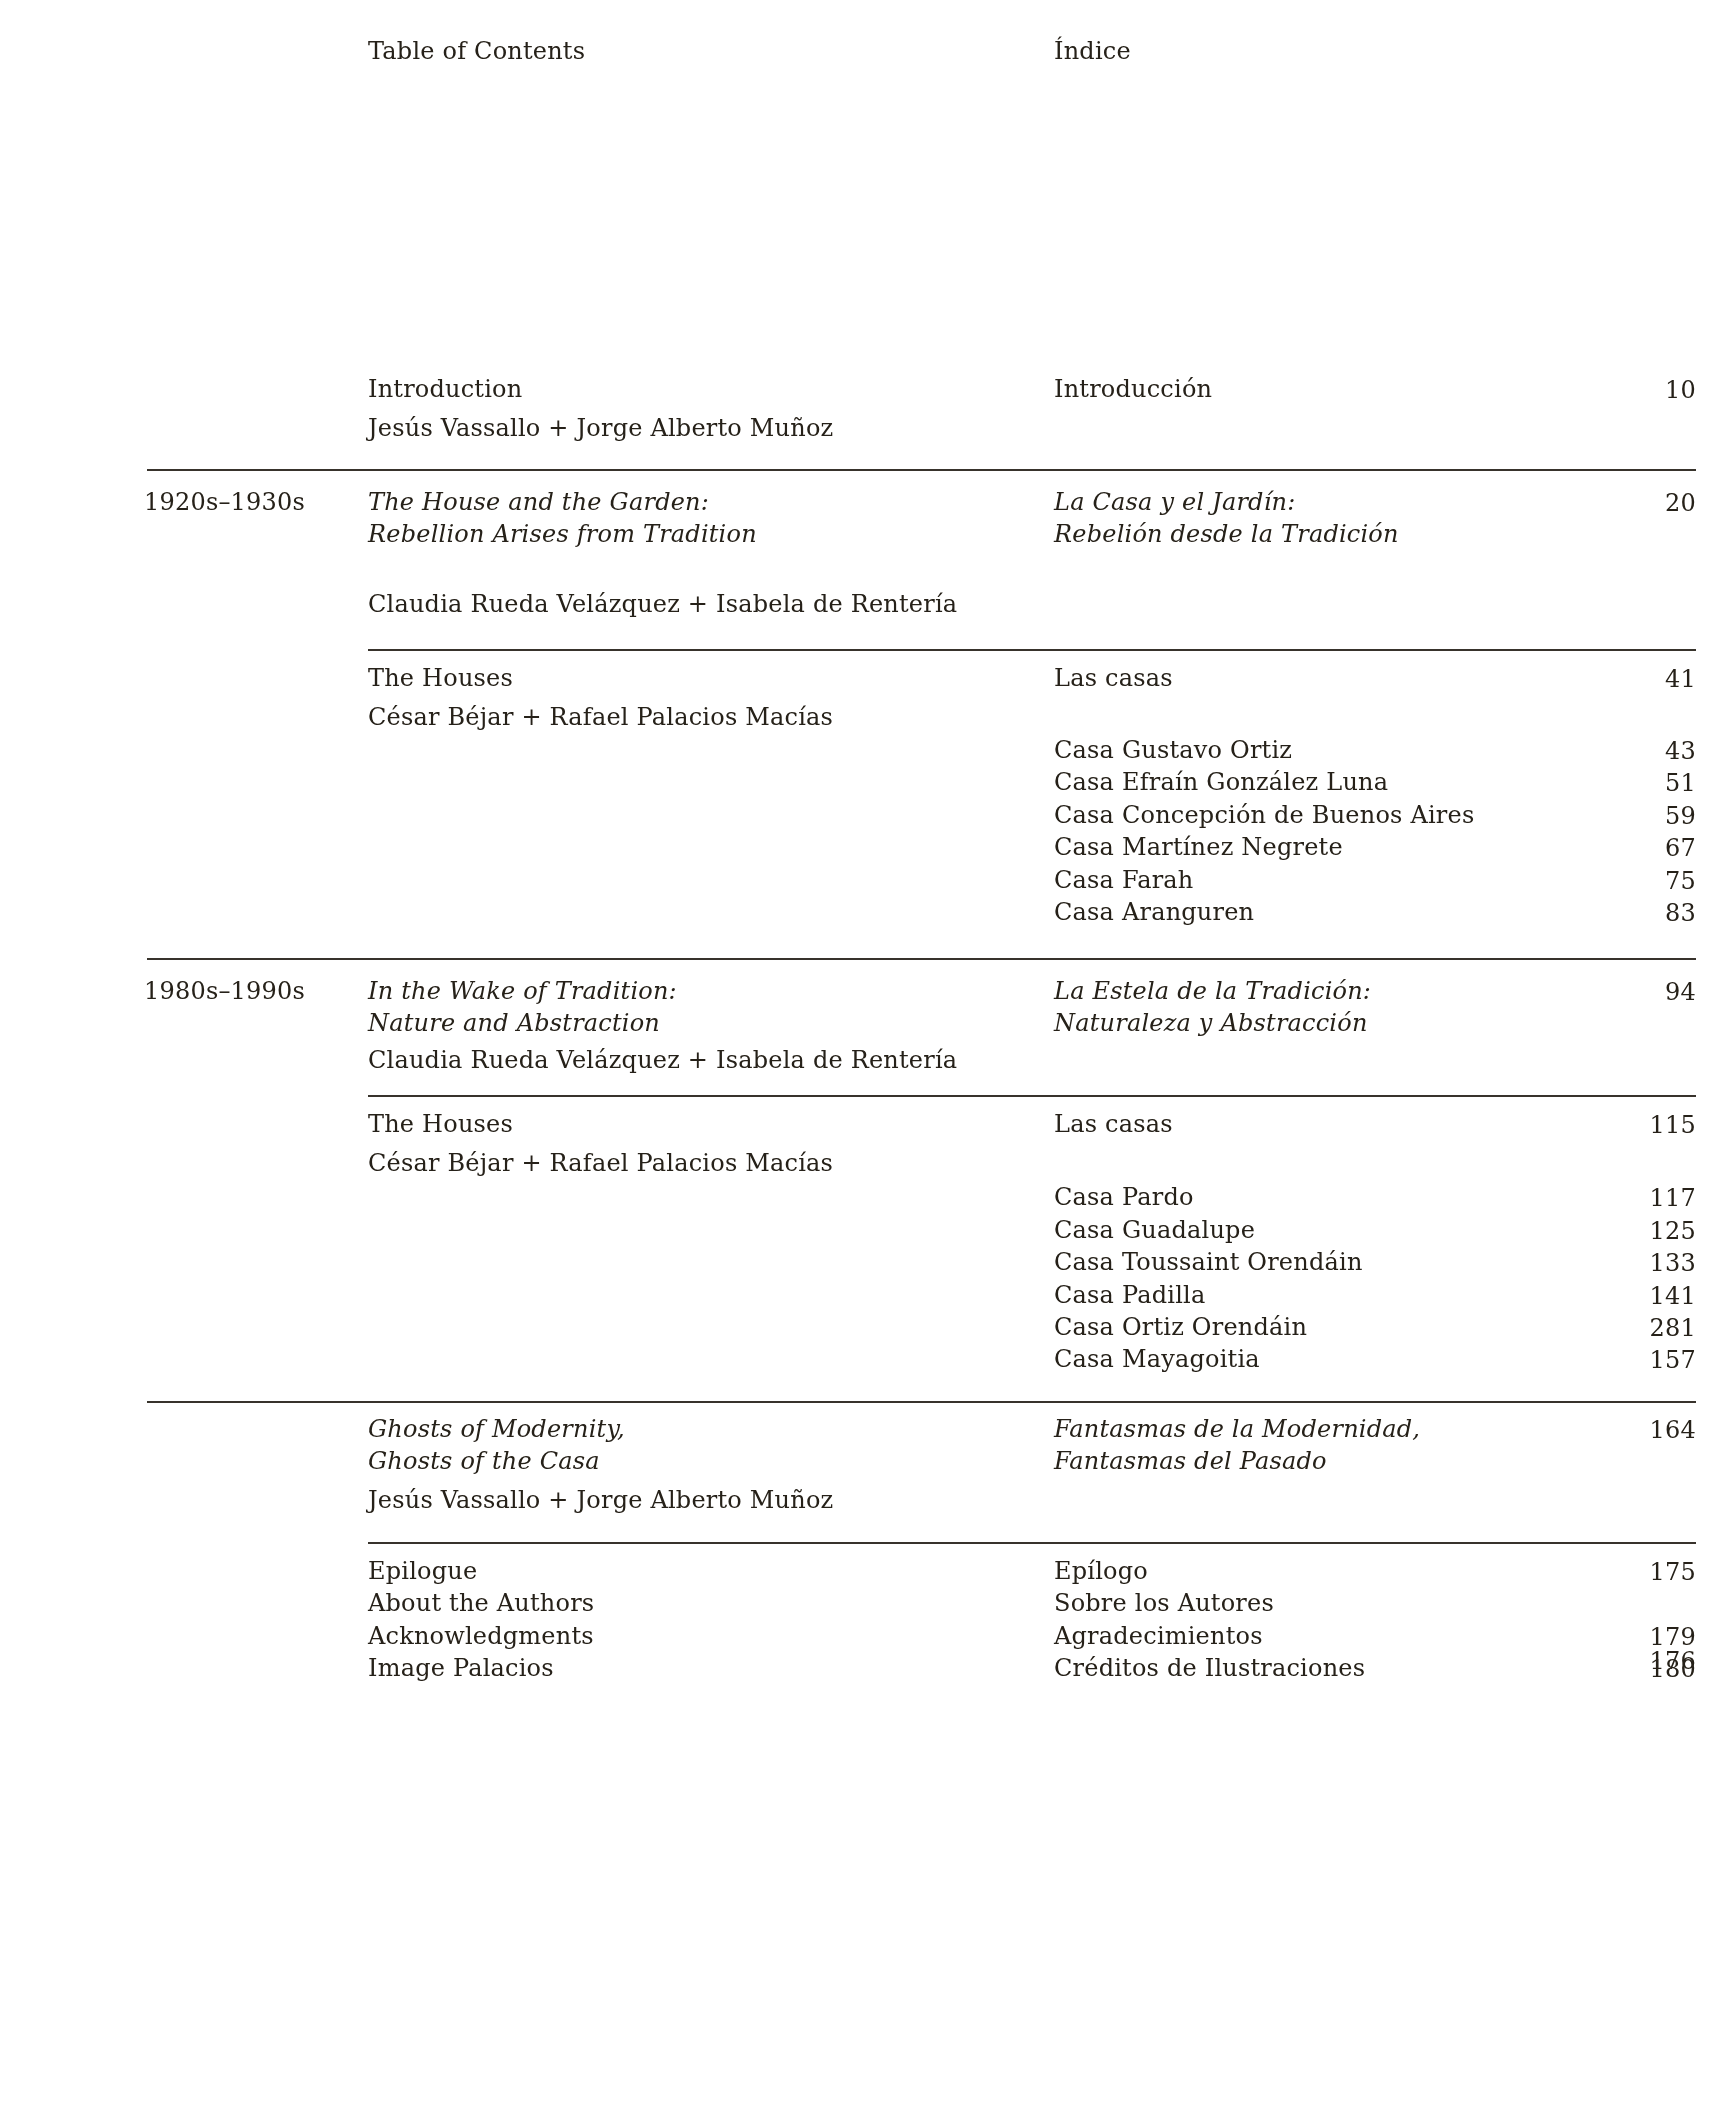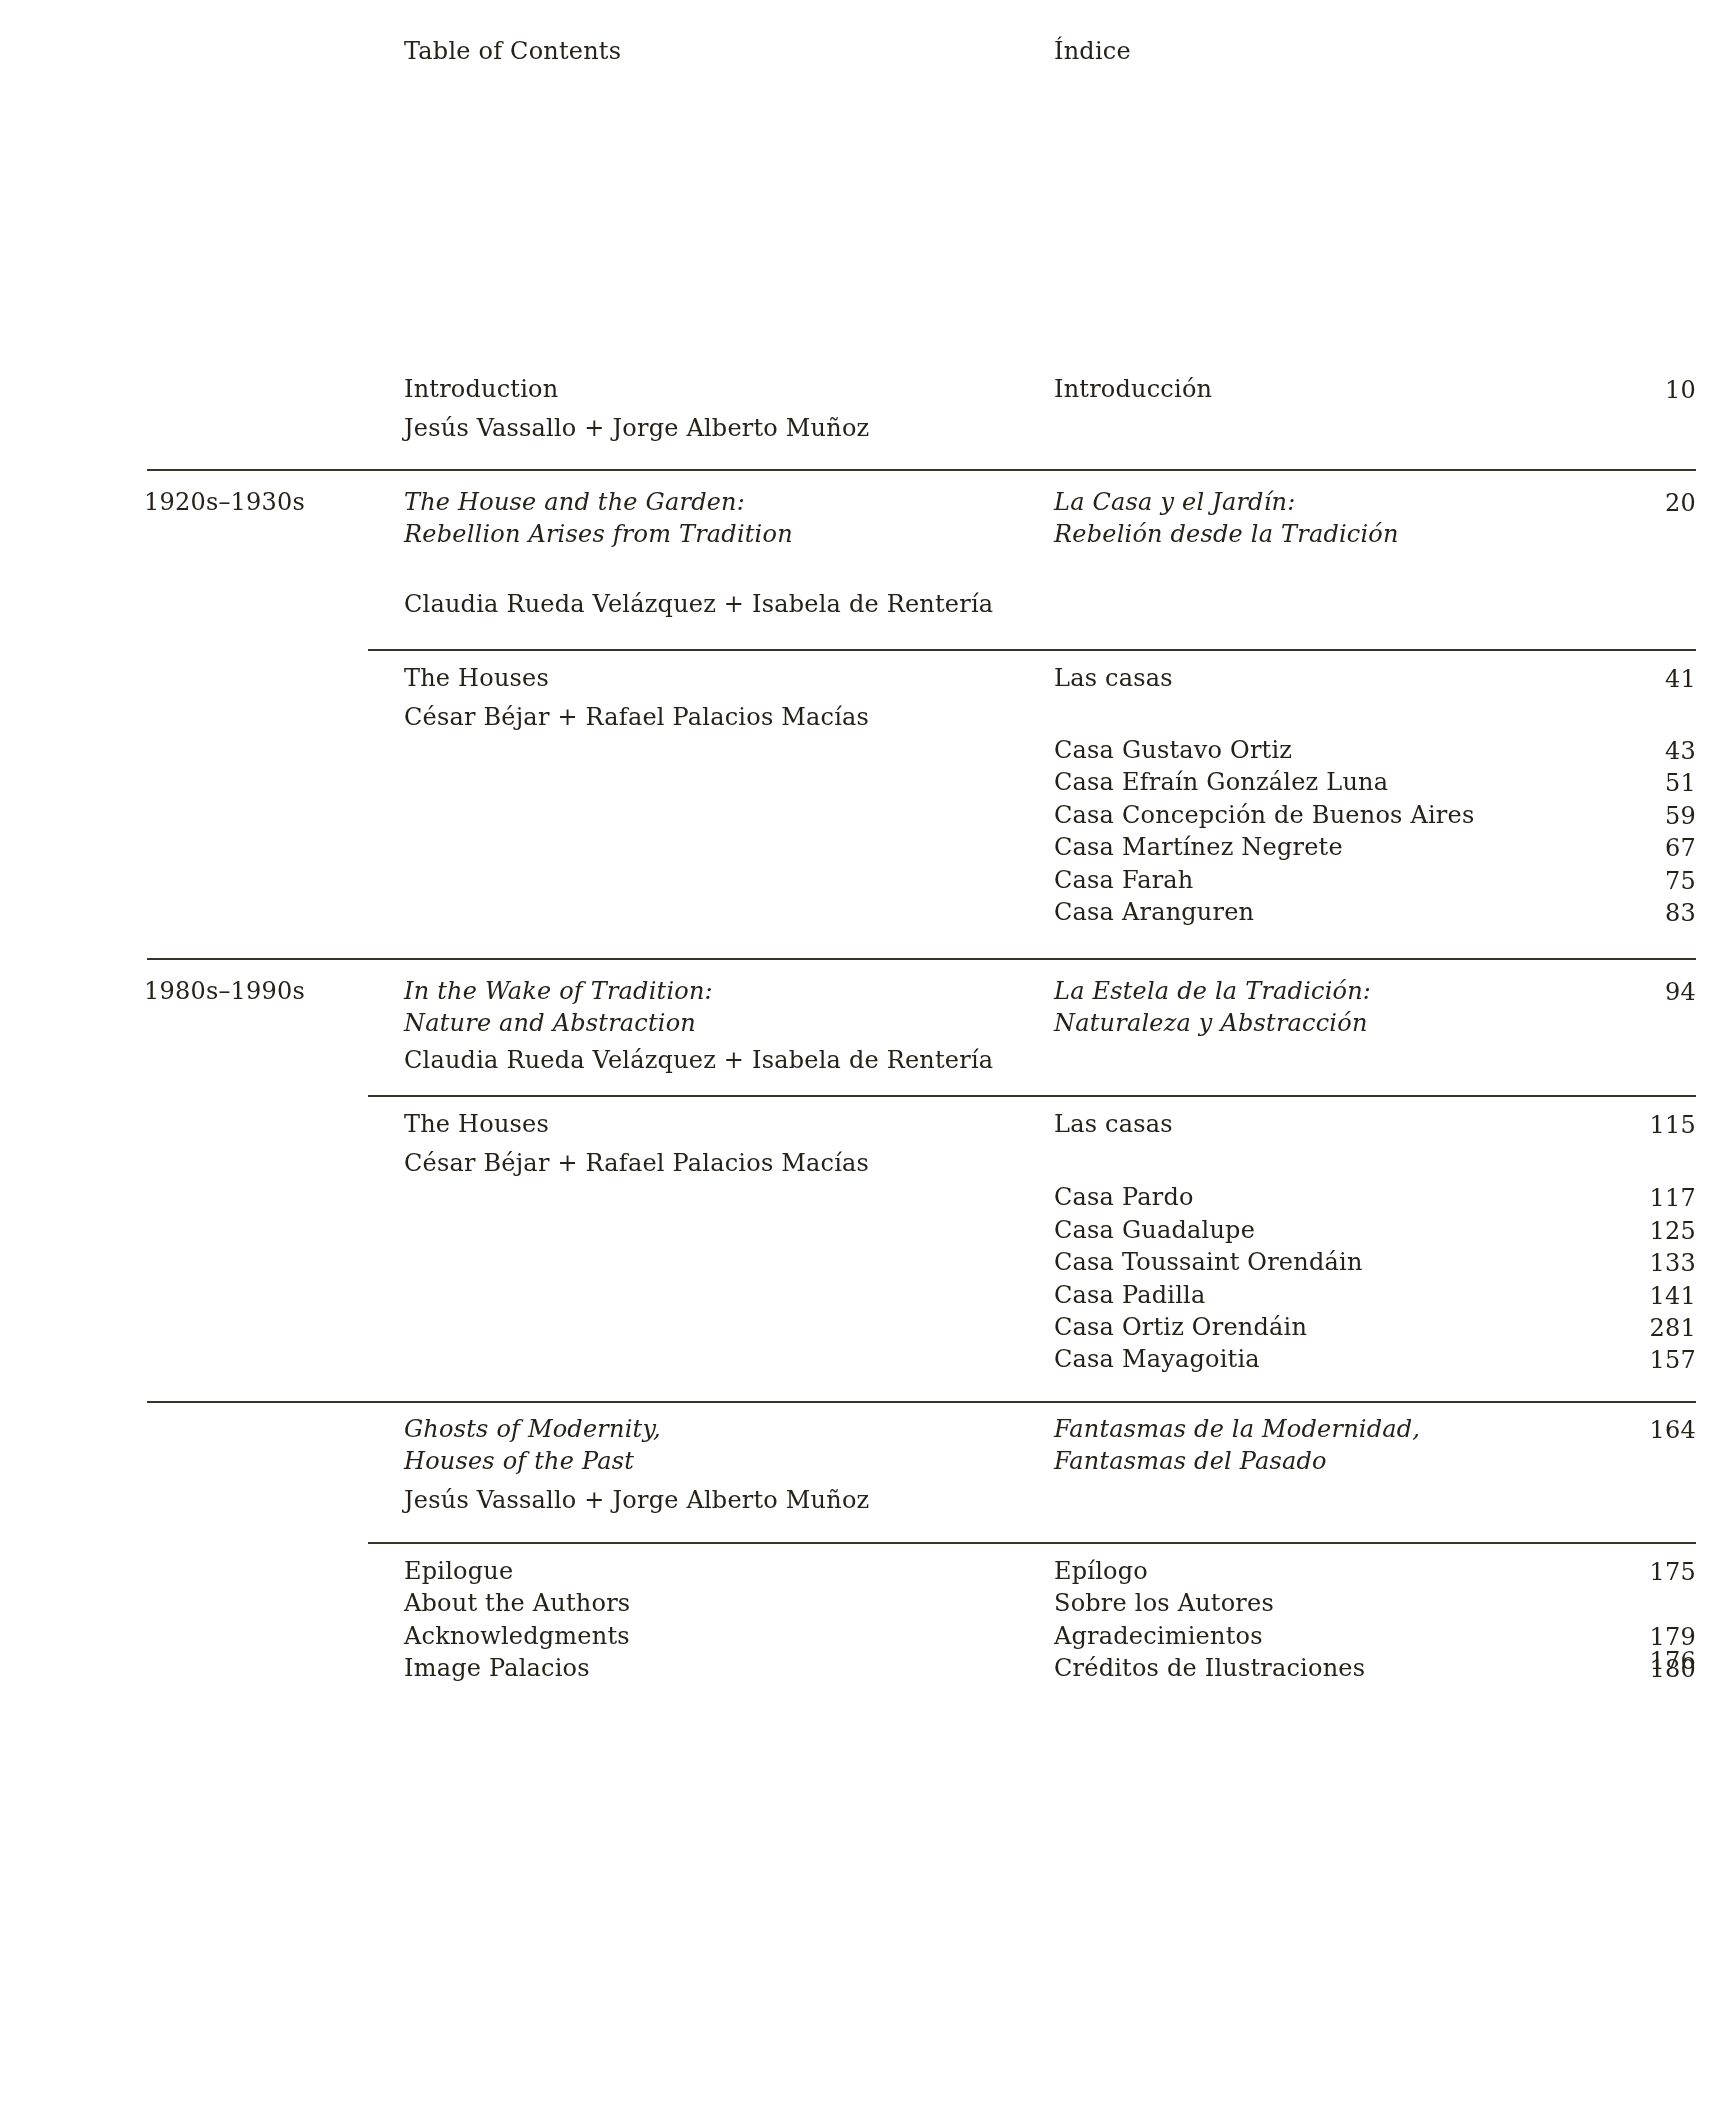--- a/index.html
+++ b/index.html
@@ -38,21 +38,21 @@
     left:147px;
     width:1549px;
     height:2.2px;
     background:var(--rule);
   }
   .rule.sub{
     left:368px;
     width:1328px;
   }
   .col-dec{left:144px;}
-  .col-en{left:368px;margin-left:36px;}
+  .col-en{left:368px;}
   .col-es{left:1054px;}
 </style>
 </head>
 <body>
 
 <div id="page">
 
   <div class="t col-en" style="top:38px">Table of Contents</div>
   <div class="t col-es" style="top:38px">Índice</div>
 
@@ -117,21 +117,21 @@
   <div class="t col-es" style="top:1282px">Casa Padilla</div>
   <div class="num" style="top:1282px">141</div>
   <div class="t col-es" style="top:1314px">Casa Ortiz Orendáin</div>
   <div class="num" style="top:1314px">281</div>
   <div class="t col-es" style="top:1346px">Casa Mayagoitia</div>
   <div class="num" style="top:1346px">157</div>
 
   <div class="rule" style="top:1401px"></div>
 
   <div class="t it col-en" style="top:1416px">Ghosts of Modernity,</div>
-  <div class="t it col-en" style="top:1448px">Houses of the Past</div>
+  <div class="t it col-en" style="top:1448px">Ghosts of the Casa</div>
   <div class="t it col-es" style="top:1416px">Fantasmas de la Modernidad,</div>
   <div class="t it col-es" style="top:1448px">Fantasmas del Pasado</div>
   <div class="num" style="top:1416px">164</div>
   <div class="t col-en" style="top:1487px">Jesús Vassallo + Jorge Alberto Muñoz</div>
 
   <div class="rule sub" style="top:1542px"></div>
 
   <div class="t col-en" style="top:1558px">Epilogue</div>
   <div class="t col-es" style="top:1558px">Epílogo</div>
   <div class="num" style="top:1558px">175</div>

